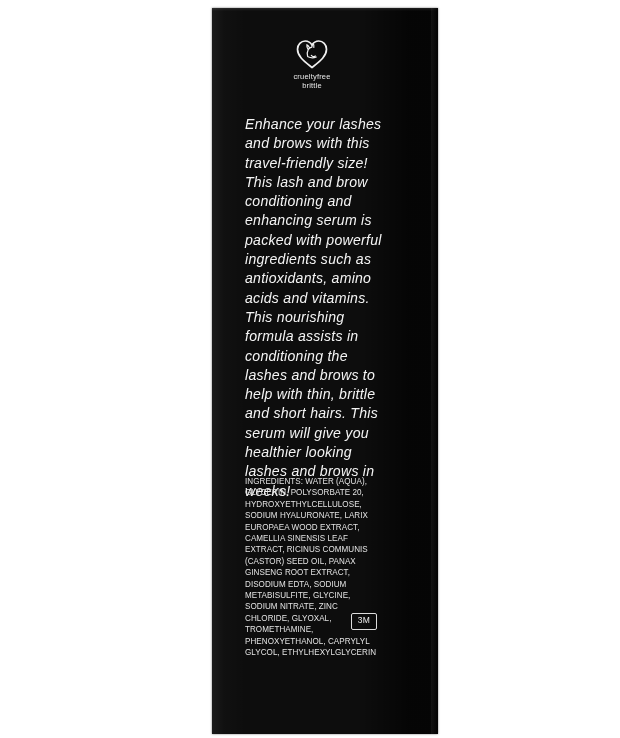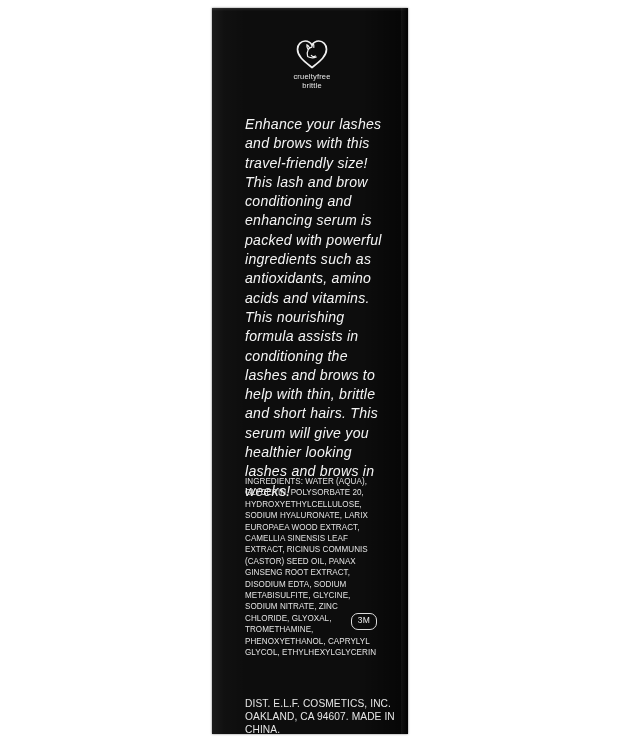--- a/index.html
+++ b/index.html
@@ -32,20 +32,21 @@
     background-image:
       linear-gradient(to right,
         rgba(255,255,255,0.055) 0px,
         rgba(255,255,255,0.015) 12px,
         rgba(0,0,0,0) 34px,
         rgba(0,0,0,0) 150px,
         rgba(0,0,0,0.45) 185px,
         rgba(0,0,0,0.6) 196px);
     box-shadow: 0 0 2px rgba(0,0,0,0.55);
     overflow: hidden;
+    padding-left: 30px;
   }
   
   .box-fold {
     position: absolute;
     right: 0;
     top: 0;
     width: 7px;
     height: 100%;
     background: linear-gradient(to right, rgba(255,255,255,0.05), rgba(0,0,0,0.8));
   }
@@ -114,21 +115,21 @@
   }
 
   
   .pao {
     position: absolute;
     left: 123px;
     top: 605px;
     width: 24px;
     height: 15px;
     border: 1.2px solid #dcdcdc;
-    border-radius: 7px;
+    border-radius: 2px;
     color: #ededed;
     font-size: 8.5px;
     line-height: 13px;
     text-align: center;
     letter-spacing: 0.4px;
   }
 
   
   .warning {
     position: absolute;
@@ -180,18 +181,17 @@
 
       <div class="copy">
         <p>Enhance your lashes and brows with this travel-friendly size! This lash and brow conditioning and enhancing serum is packed with powerful ingredients such as antioxidants, amino acids and vitamins. This nourishing formula assists in conditioning the lashes and brows to help with thin, brittle and short hairs. This serum will give you healthier looking lashes and brows in weeks!</p>
       </div>
 
       <div class="ingredients">INGREDIENTS: WATER (AQUA), GLYCERIN, POLYSORBATE 20, HYDROXYETHYLCELLULOSE, SODIUM HYALURONATE, LARIX EUROPAEA WOOD EXTRACT, CAMELLIA SINENSIS LEAF EXTRACT, RICINUS COMMUNIS (CASTOR) SEED OIL, PANAX GINSENG ROOT EXTRACT, DISODIUM EDTA, SODIUM METABISULFITE, GLYCINE, SODIUM NITRATE, ZINC CHLORIDE, GLYOXAL, TROMETHAMINE, PHENOXYETHANOL, CAPRYLYL GLYCOL, ETHYLHEXYLGLYCERIN</div>
 
       <div class="pao">3M</div>
 
 
-      <div class="distributor">DIST. E.L.F. COSMETICS, INC. OAKLAND, CA 94607. MADE IN CHINA.</div>
 
     </div>
   </div>
 
 </div>
 
 </body></html>

